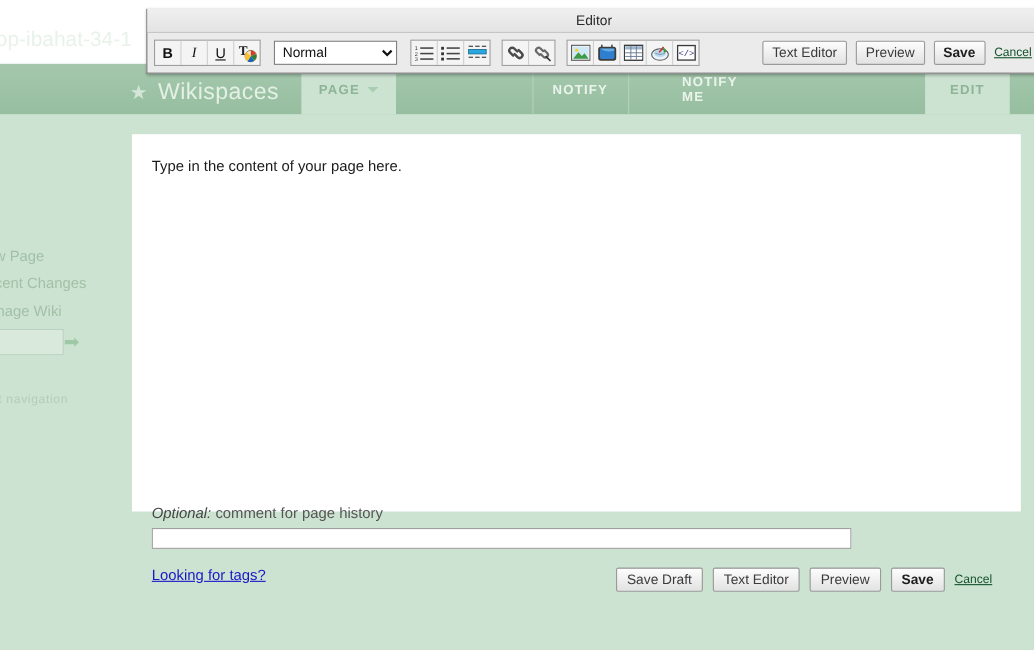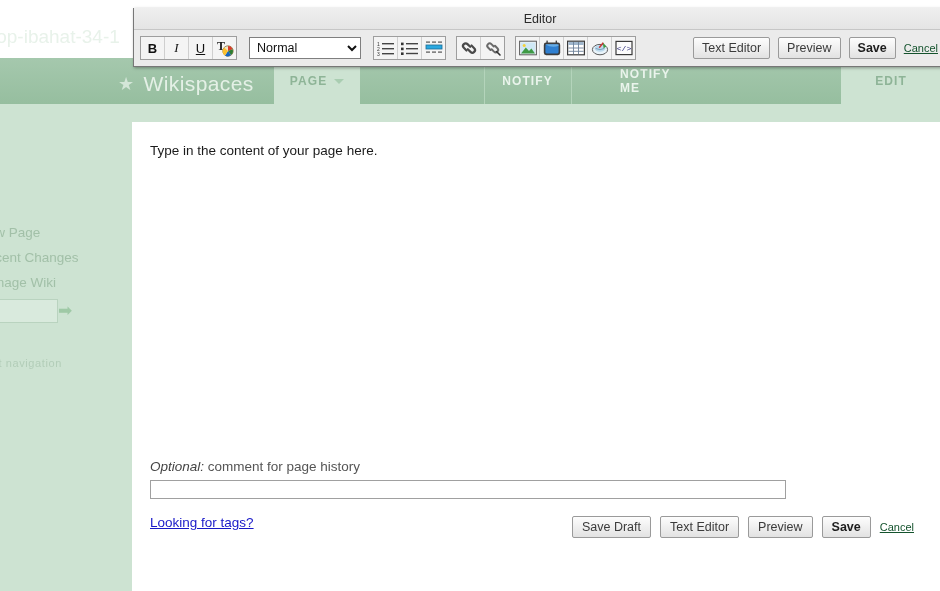--- a/index.html
+++ b/index.html
@@ -59,21 +59,21 @@
   }
   .nav-tab.active {
     background: #cde3d2;
     color: #8eb497;
     border-left: none;
   }
   #tab-page   { left: 274px; width: 86px; }
   #tab-disc   { left: 361px; width: 122px; }
   #tab-hist   { left: 484px; width: 86px; }
   #tab-notify { left: 571px; width: 107px; padding-left: 48px; }
-  #tab-edit   { left: 841px; width: 100px; }
+  #tab-edit   { left: 841px; width: 77px; }
   #page-caret {
     margin-left: 7px;
     width: 0; height: 0;
     border-left: 5px solid transparent;
     border-right: 5px solid transparent;
     border-top: 5px solid #a9cdb1;
   }
 
   #wiki-body {
     position: absolute;
@@ -115,23 +115,23 @@
   #side-editnav {
     position: absolute;
     left: -18px; top: 253px;
     font-size: 11px;
     letter-spacing: .6px;
     color: #b2cdb8;
   }
 
   #content-card {
     position: absolute;
-    left: 132px; top: 122px;
+    left: 120px; top: 122px;
     width: 808px;
-    height: 469px;
+    height: 343px;
     background: #ffffff;
   }
   #content-text {
     position: absolute;
     left: 18px; top: 21px;
     color: #1b1b1b;
     font-size: 13.5px;
   }
   #comment-label {
     position: absolute;

